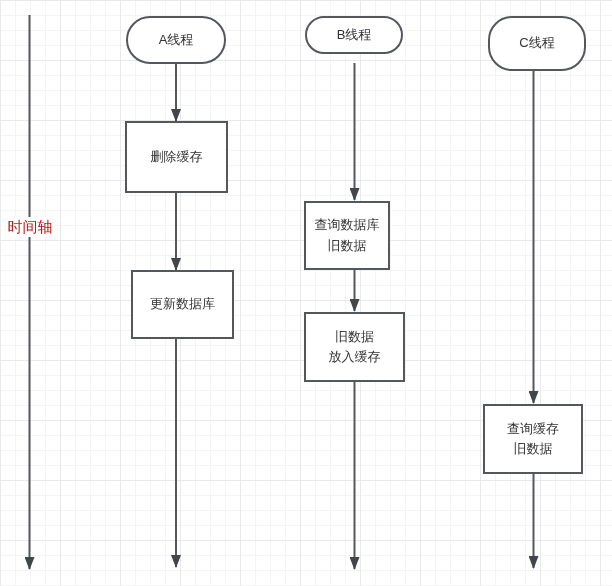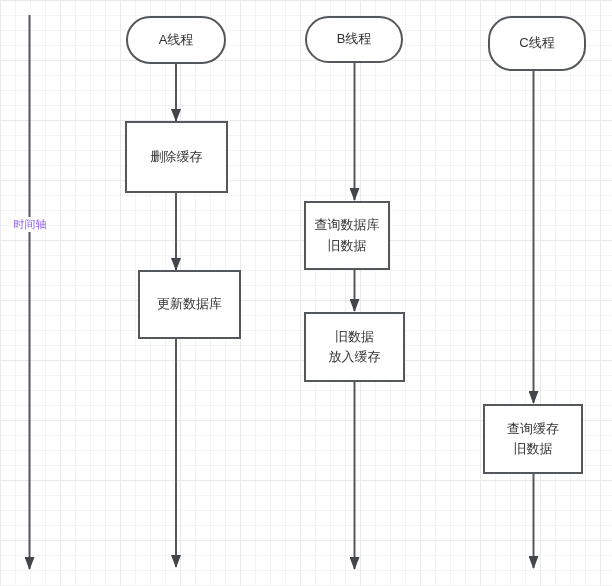--- a/index.html
+++ b/index.html
@@ -46,22 +46,22 @@
   }
   .pill { border-radius: 24px; }
   .rect { border-radius: 0; }
 
   .timeline-label {
     position: absolute;
     left: 30px;
     top: 217px;
     transform: translateX(-50%);
     background: #ffffff;
-    color: #8b5cf6;
-    font-size: 11px;
+    color: #b91c1c;
+    font-size: 15px;
     line-height: 1.2;
     padding: 1px 2px;
     white-space: nowrap;
   }
 </style>
 </head>
 <body>
 
 <div class="canvas">
 
@@ -82,31 +82,31 @@
     <line class="wire" x1="354.5" y1="270" x2="354.5" y2="311" marker-end="url(#ah)"></line>
     <line class="wire" x1="354.5" y1="382" x2="354.5" y2="569" marker-end="url(#ah)"></line>
 
     <line class="wire" x1="533.5" y1="63" x2="533.5" y2="403" marker-end="url(#ah)"></line>
     <line class="wire" x1="533.5" y1="474" x2="533.5" y2="568" marker-end="url(#ah)"></line>
   </svg>
 
   <div class="node pill" style="left:126px; top:16px; width:100px; height:48px;">
     <span>A线程</span>
   </div>
-  <div class="node pill" style="left:305px; top:16px; width:98px; height:47px;">
+  <div class="node pill" style="left:305px; top:16px; width:98px; height:38px;">
     <span>B线程</span>
   </div>
   <div class="node pill" style="left:488px; top:16px; width:98px; height:55px;">
     <span>C线程</span>
   </div>
 
   <div class="node rect" style="left:125px; top:121px; width:103px; height:72px;">
     <span>删除缓存</span>
   </div>
-  <div class="node rect" style="left:138px; top:270px; width:103px; height:69px;">
+  <div class="node rect" style="left:131px; top:270px; width:103px; height:69px;">
     <span>更新数据库</span>
   </div>
 
   <div class="node rect" style="left:304px; top:201px; width:86px; height:69px;">
     <span>查询数据库
 旧数据</span>
   </div>
   <div class="node rect" style="left:304px; top:312px; width:101px; height:70px;">
     <span>旧数据
 放入缓存</span>

